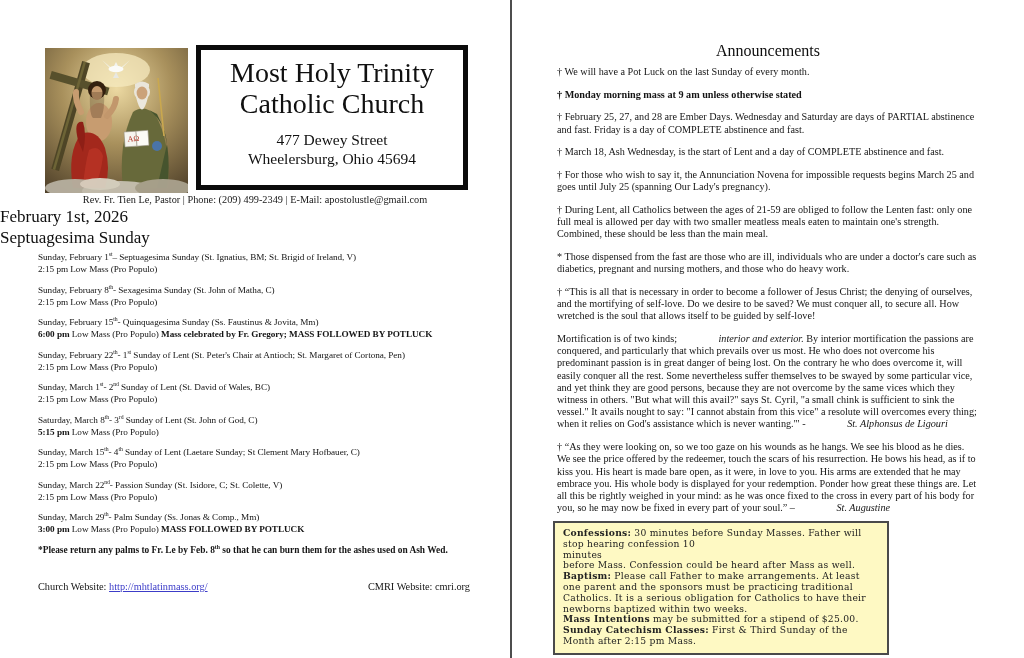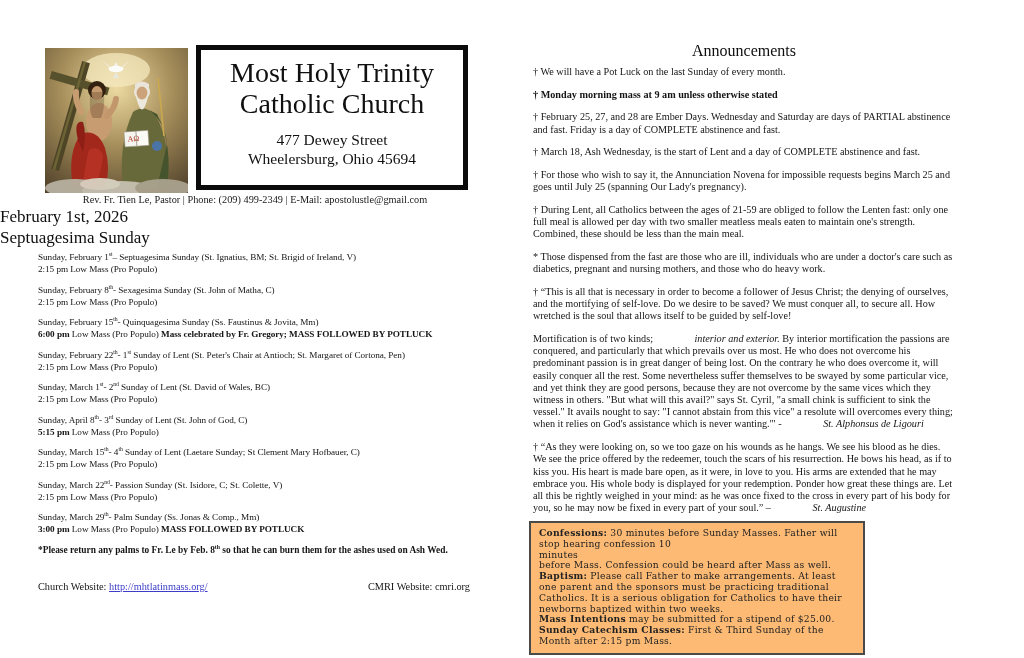--- a/index.html
+++ b/index.html
@@ -3,21 +3,21 @@
 <meta charset="utf-8">
 <style>
   html,body{margin:0;padding:0;}
   body{
     width:1024px;height:658px;background:#ffffff;position:relative;overflow:hidden;
     font-family:"Liberation Serif", serif;color:#141414;
     -webkit-font-smoothing:antialiased;
   }
   .page{position:absolute;top:0;height:658px;background:#fff;}
   .page.left{left:0;width:510px;}
-  .page.right{left:488px;width:512px;border-radius:11px;}
+  .page.right{left:512px;width:512px;border-radius:11px;}
   .divider{position:absolute;top:0;bottom:0;left:510px;width:2px;background:#4d4d4d;}
 
   
   .painting{position:absolute;left:45px;top:48px;width:143px;height:145px;}
   .title-box{
     position:absolute;left:196px;top:45px;width:272px;height:145px;box-sizing:border-box;
     border:5px solid #0b0b0b;background:#fff;text-align:center;
   }
   .church-name{margin-top:7px;font-size:28px;line-height:1.12;color:#101010;}
   .church-addr{margin-top:11px;font-size:15.5px;line-height:1.22;color:#101010;}
@@ -28,21 +28,21 @@
   .palms-note{position:absolute;left:38px;top:545px;width:440px;font-size:9.4px;}
   .left-footer{position:absolute;left:38px;top:581px;width:432px;display:flex;justify-content:space-between;font-size:10.3px;}
   .lnk{color:var(--link,#3c3cc8);text-decoration:underline;cursor:pointer;}
 
   
   .ann-title{position:absolute;left:0;top:42px;width:512px;text-align:center;font-size:16px;color:#0e0e0e;}
   .ann-body{position:absolute;left:45px;top:66px;width:422px;height:452px;overflow:hidden;font-size:10.2px;line-height:12.2px;}
   .ann-body .ann-p{margin-bottom:10.5px;}
   .info-box{
     position:absolute;left:41px;top:521px;width:336px;box-sizing:border-box;
-    border:2px solid #4a4a4a;background:#fdba74;padding:5px 8px 6px 8px;
+    border:2px solid #4a4a4a;background:#fef9c3;padding:5px 8px 6px 8px;
     font-family:"DejaVu Serif", serif;font-size:9.2px;line-height:10.8px;letter-spacing:0.25px;color:#222;
   }
   .b{font-weight:bold;}
   .i{font-style:italic;margin-left:39px;}
   sup{font-size:0.62em;line-height:0;vertical-align:super;}
 </style>
 </head>
 <body>
 
 <div class="canvas">
@@ -142,21 +142,21 @@
         </div>
         <div class="entry">
           <div><span>Sunday, February 22</span><sup>th</sup><span>- 1</span><sup>st</sup><span> Sunday of Lent (St. Peter's Chair at Antioch; St. Margaret of Cortona, Pen)</span></div>
           <div><span>2:15 pm Low Mass (Pro Populo)</span></div>
         </div>
         <div class="entry">
           <div><span>Sunday, March 1</span><sup>st</sup><span>- 2</span><sup>nd</sup><span> Sunday of Lent (St. David of Wales, BC)</span></div>
           <div><span>2:15 pm Low Mass (Pro Populo)</span></div>
         </div>
         <div class="entry">
-          <div><span>Sunday, April 8</span><sup>th</sup><span>- 3</span><sup>rd</sup><span> Sunday of Lent (St. John of God, C)</span></div>
+          <div><span>Saturday, March 8</span><sup>th</sup><span>- 3</span><sup>rd</sup><span> Sunday of Lent (St. John of God, C)</span></div>
           <div><span class="b">5:15 pm</span><span> Low Mass (Pro Populo)</span></div>
         </div>
         <div class="entry">
           <div><span>Sunday, March 15</span><sup>th</sup><span>- 4</span><sup>th</sup><span> Sunday of Lent (Laetare Sunday; St Clement Mary Hofbauer, C)</span></div>
           <div><span>2:15 pm Low Mass (Pro Populo)</span></div>
         </div>
         <div class="entry">
           <div><span>Sunday, March 22</span><sup>nd</sup><span>- Passion Sunday (St. Isidore, C; St. Colette, V)</span></div>
           <div><span>2:15 pm Low Mass (Pro Populo)</span></div>
         </div>

